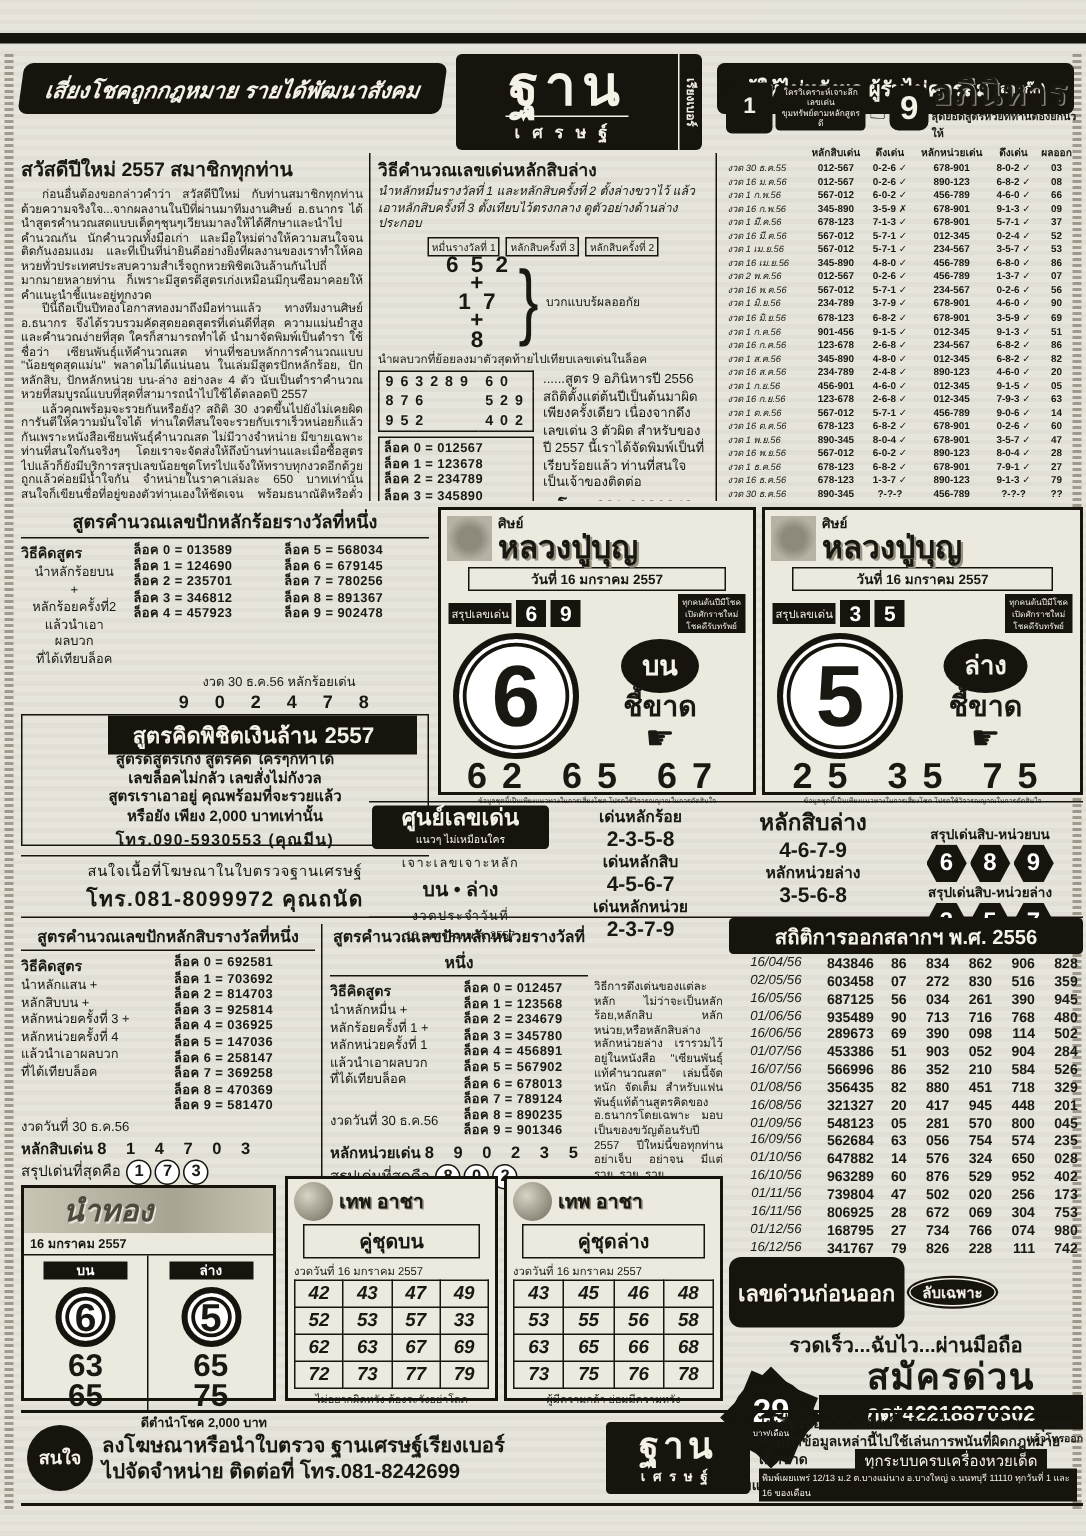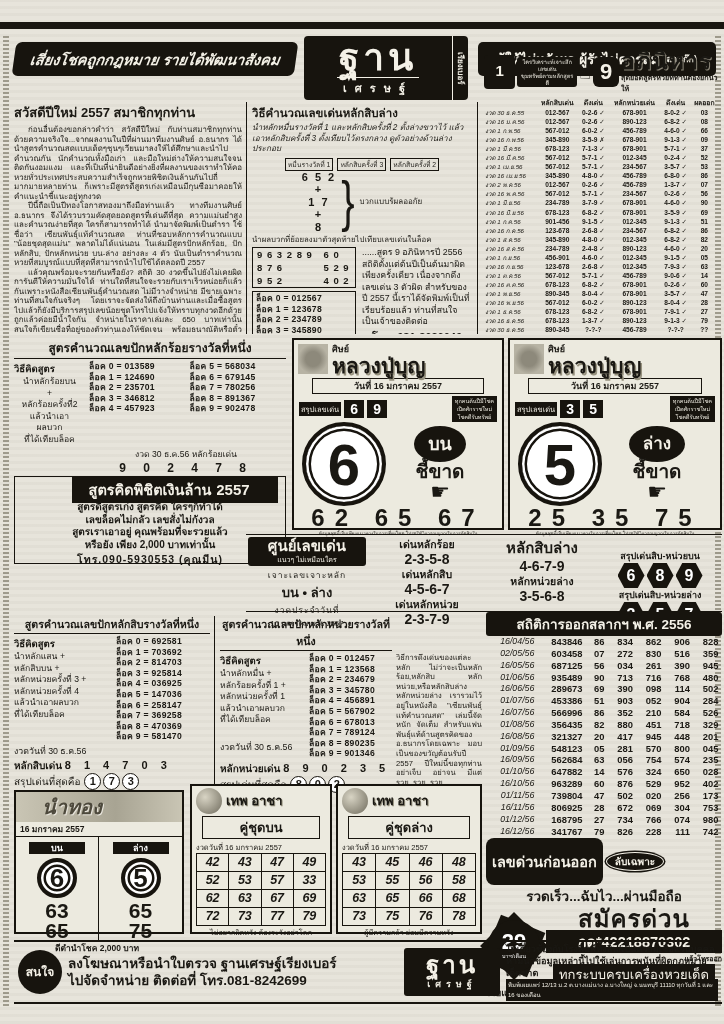--- a/index.html
+++ b/index.html
@@ -73,21 +73,21 @@
 
   <div class="abs" style="top:102px;left:246px;width:232px;height:232px;border-left:1.5px solid #17140e;border-right:1.5px solid #17140e;padding:2px 5px;overflow:hidden">
     <div class="b" style="font-size:11.5px">วิธีคำนวณเลขเด่นหลักสิบล่าง</div>
     <div class="i" style="font-size:8.2px;line-height:10.5px;margin-top:1px">นำหลักหมื่นรางวัลที่ 1 และหลักสิบครั้งที่ 2 ตั้งล่างขวาไว้ แล้วเอาหลักสิบครั้งที่ 3 ตั้งเทียบไว้ตรงกลาง ดูตัวอย่างด้านล่างประกอบ</div>
     <div style="display:flex;gap:4px;margin-top:3px;justify-content:center">
       <span class="bd" style="font-size:6.8px;padding:0 2px">หมื่นรางวัลที่ 1</span>
       <span class="bd" style="font-size:6.8px;padding:0 2px">หลักสิบครั้งที่ 3</span>
       <span class="bd" style="font-size:6.8px;padding:0 2px">หลักสิบครั้งที่ 2</span>
     </div>
     <div style="display:flex;align-items:center;justify-content:center;gap:5px">
-      <div class="tc b" style="font-size:11px;line-height:12.5px;letter-spacing:2px">
+      <div class="tc b" style="font-size:15px;line-height:12.5px;letter-spacing:2px">
         <div>6 5 2</div>
         <div>+</div>
         <div>1 7</div>
         <div>+</div>
         <div>8</div>
       </div>
       <div style="font-size:40px;transform:scaleY(1.4);font-weight:normal">}</div>
       <div style="font-size:8px">บวกแบบร้ผลออกัย</div>
     </div>
     <div style="font-size:7.8px">นำผลบวกที่ย้อยลงมาตัวสุดท้ายไปเทียบเลขเด่นในล็อค</div>
@@ -392,20 +392,24 @@
 
   <div class="abs bd" style="top:476px;left:14px;width:272px;height:88px;text-align:center;padding-top:1px">
     <span class="ink b" style="display:inline-block;font-size:14.5px;padding:0 6px">สูตรคิดพิชิตเงินล้าน</span>
     <div class="b" style="font-size:10px;line-height:12.5px">สูตรดีสูตรเก่ง สูตรคิด ใครๆก็ทำได้</div>
     <div class="b" style="font-size:10px;line-height:12.5px">เลขล็อคไม่กลัว เลขสั่งไม่กังวล</div>
     <div class="b" style="font-size:10px;line-height:12.5px">สูตรเราเอาอยู่ คุณพร้อมที่จะรวยแล้ว</div>
     <div class="b" style="font-size:10px;line-height:12.5px">หรือยัง เพียง 2,000 บาทเท่านั้น</div>
     <div class="b" style="font-size:10.5px;letter-spacing:1px">โทร.090-5930553 (คุณมีน)</div>
   </div>
 
+  <div class="abs tc" style="top:570px;left:14px;width:272px;height:42px;border-top:1.5px solid #17140e;border-bottom:1.5px solid #17140e;padding-top:2px">
+    <div style="font-size:9.8px;letter-spacing:.5px">สนใจเนื้อที่โฆษณาในใบตรวจฐานเศรษฐ์</div>
+    <div class="b" style="font-size:14px;letter-spacing:1px">โทร.081-8099972 คุณถนัด</div>
+  </div>
 
   <div class="abs bd" style="top:338px;left:292px;width:212px;height:192px;border-width:2px;background:#eceadf">
     <div style="display:flex;align-items:center;gap:4px;padding:2px 4px 0">
       <div style="width:30px;height:30px;background:radial-gradient(circle,#8d897b 35%,#b7b3a4 70%)"></div>
       <div>
         <div class="b" style="font-size:9px">ศิษย์</div>
         <div class="b" style="font-size:21px;line-height:20px;text-shadow:1.5px 1.5px 0 #97927f">หลวงปู่บุญ</div>
       </div>
     </div>
     <div class="bd tc b" style="margin:2px 18px;font-size:9px">วันที่ 16 มกราคม 2557</div>
@@ -743,21 +747,21 @@
         <div class="b" style="font-size:21px;line-height:20px">63</div>
         <div class="b" style="font-size:21px;line-height:20px">65</div>
       </div>
       <div style="width:50%;text-align:center">
         <span class="sq" style="width:56px;font-size:9px;line-height:12px">ล่าง</span>
         <div class="bigcirc" style="width:40px;height:40px;font-size:26px;margin:3px auto">5</div>
         <div class="b" style="font-size:21px;line-height:20px">65</div>
         <div class="b" style="font-size:21px;line-height:20px">75</div>
       </div>
     </div>
-    <div class="b" style="font-size:8.5px;text-align:center;padding-right:4px">ดีตำนำโชค 2,000 บาท</div>
+    <div class="b" style="font-size:8.5px;text-align:right;padding-right:4px">ดีตำนำโชค 2,000 บาท</div>
   </div>
 
   <div class="abs bd" style="top:784px;left:190px;width:142px;height:150px;border-width:2px;background:#eceadf;padding:2px 4px">
     <div style="display:flex;align-items:center;gap:4px">
       <div style="width:26px;height:26px;border-radius:50%;background:radial-gradient(circle at 35% 35%,#d8d4c4,#6e6a5c)"></div>
       <div class="b" style="font-size:13px;line-height:12px;text-shadow:1px 1px 0 #97927f">
         <span>เทพ</span>
         <span>อาชา</span>
       </div>
     </div>
@@ -847,21 +851,21 @@
           <div class="s2"></div>
         <div class="c">
             <span class="b" style="font-size:22px;line-height:20px">29</span>
         <span style="font-size:5.5px">บาท/เดือน</span>
           </div>
       </div>
       <div style="flex:1;text-align:center">
         <div class="b" style="font-size:24px;line-height:23px;letter-spacing:1px">สมัครด่วน</div>
         <div class="ink b" style="font-size:14.5px;padding:0 2px">กด*42218870302</div>
         <div class="b" style="font-size:7px;text-align:right">แล้วโทรออก</div>
-        <div class="ink" style="font-size:13px;display:inline-block;padding:0 6px">ทุกระบบครบเครื่องหวยเด็ด</div>
+        <div class="ink" style="font-size:10px;display:inline-block;padding:0 6px">ทุกระบบครบเครื่องหวยเด็ด</div>
       </div>
     </div>
     <div class="b" style="font-size:9px;margin-top:1px">รวยแน่..ปลดหนี้ได้ สบายใจถูกแล้วก็ไม่ต้องสมนาคุณ</div>
   </div>
 
   <div class="abs" style="top:940px;left:14px;width:708px;height:64px;border-top:2px solid #17140e;border-bottom:2px solid #17140e;display:flex;align-items:center;gap:6px;padding:0 4px">
     <div class="ink b tc" style="width:44px;height:44px;border-radius:50%;font-size:12px;line-height:44px;flex:none">สนใจ</div>
     <div style="width:330px">
       <div class="b" style="font-size:13.5px;line-height:17px">ลงโฆษณาหรือนำใบตรวจ ฐานเศรษฐ์เรียงเบอร์</div>
       <div class="b" style="font-size:13.5px;line-height:17px">ไปจัดจำหน่าย ติดต่อที่ โทร.081-8242699</div>

